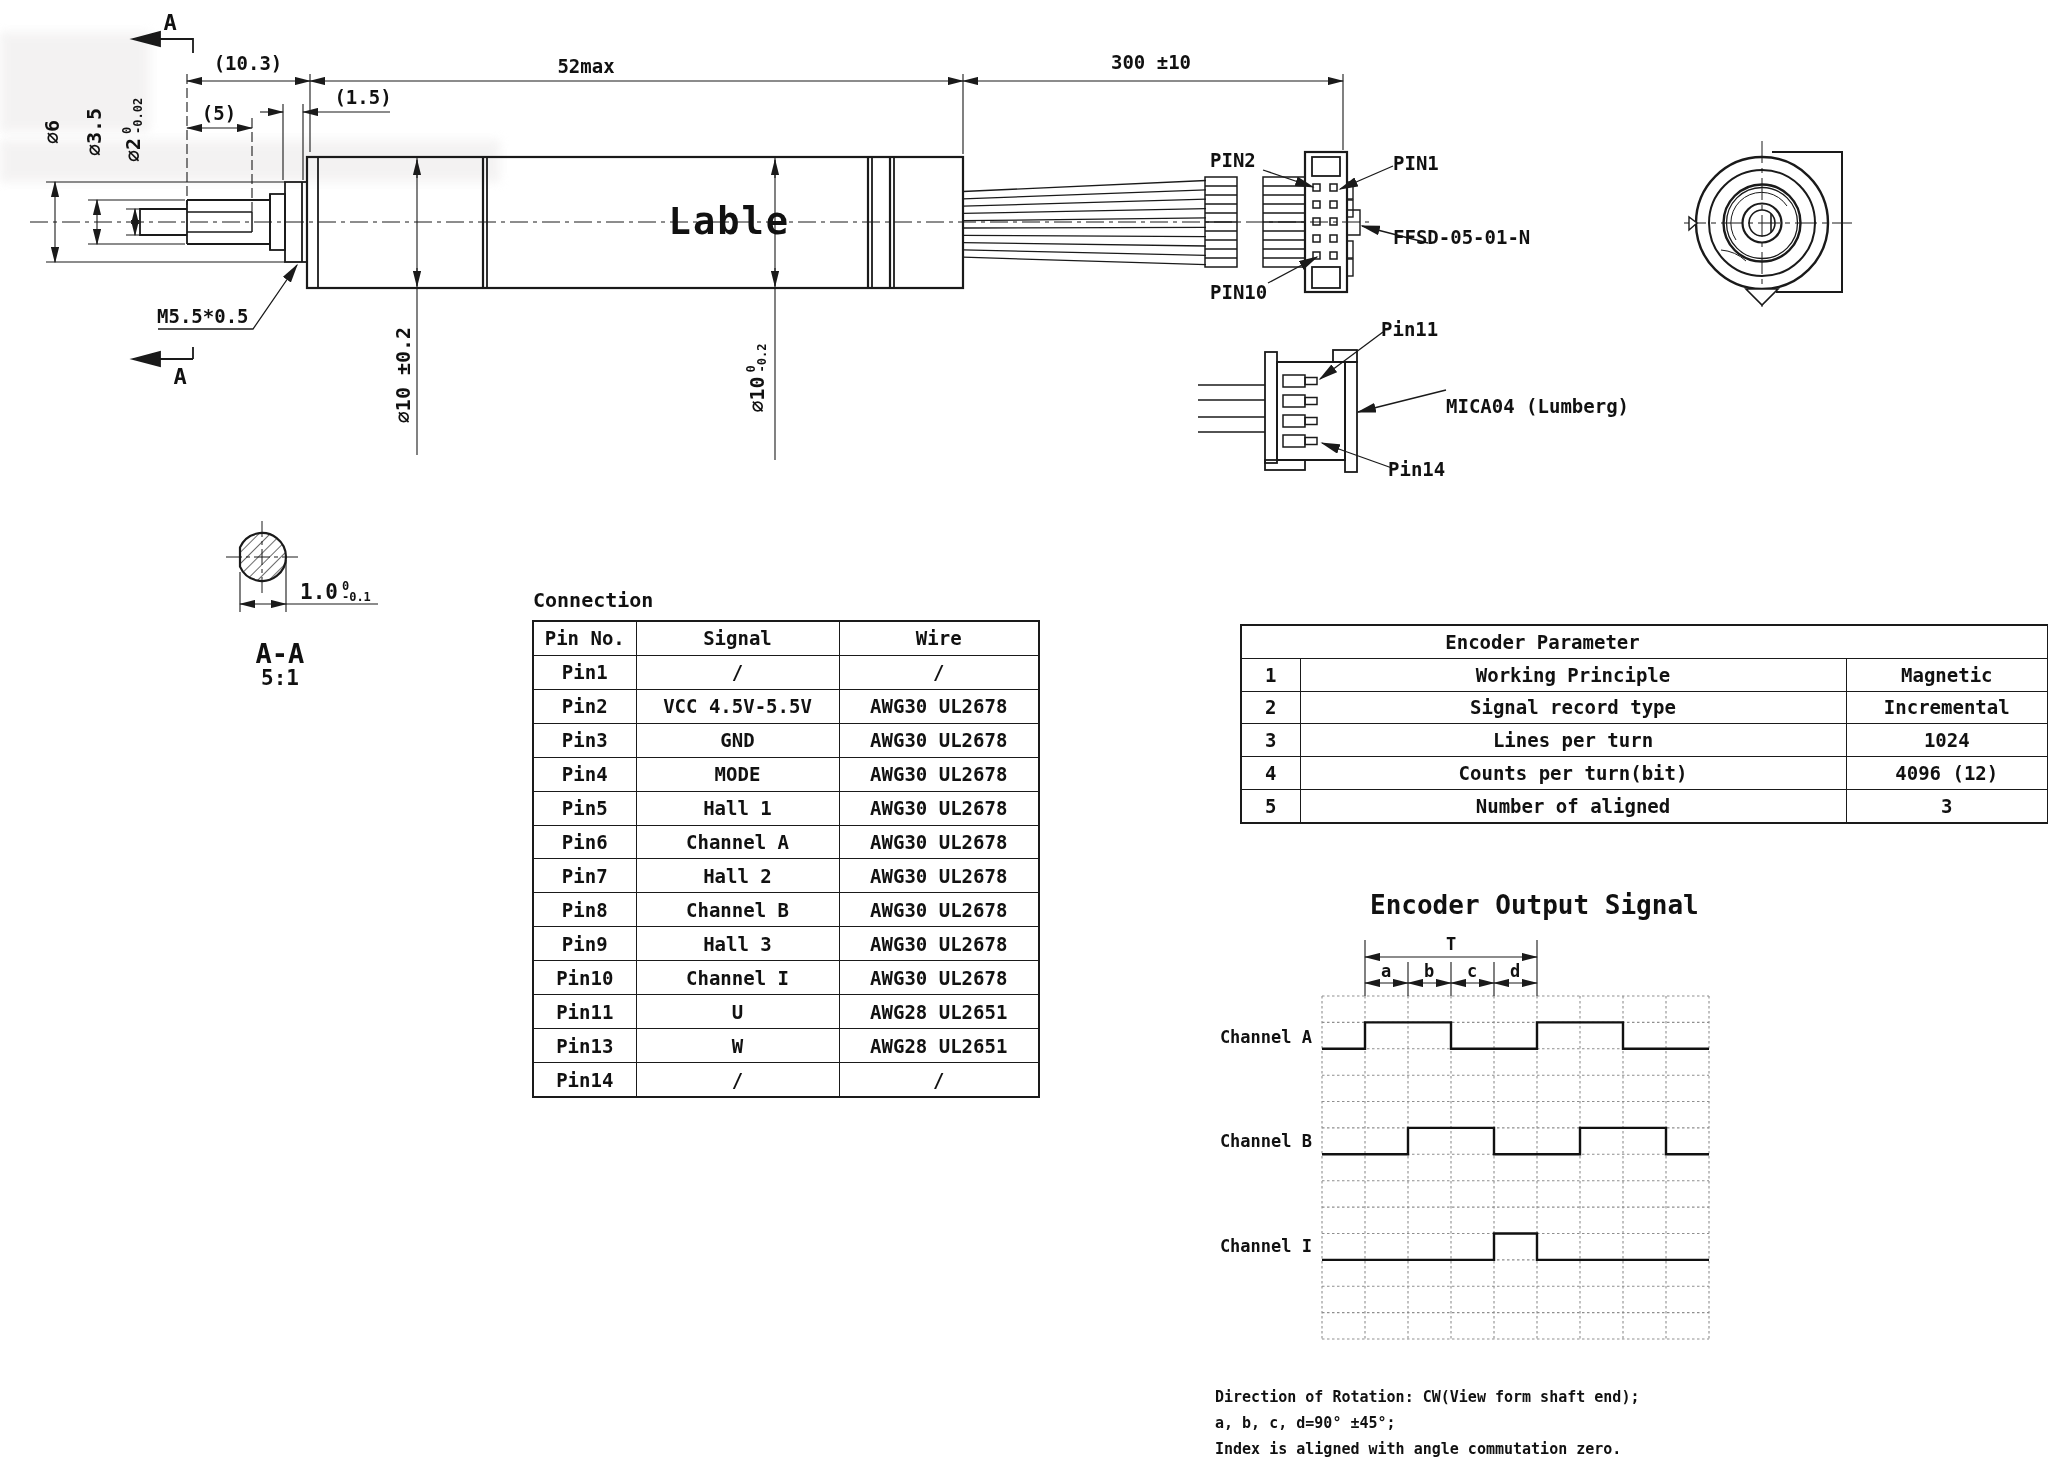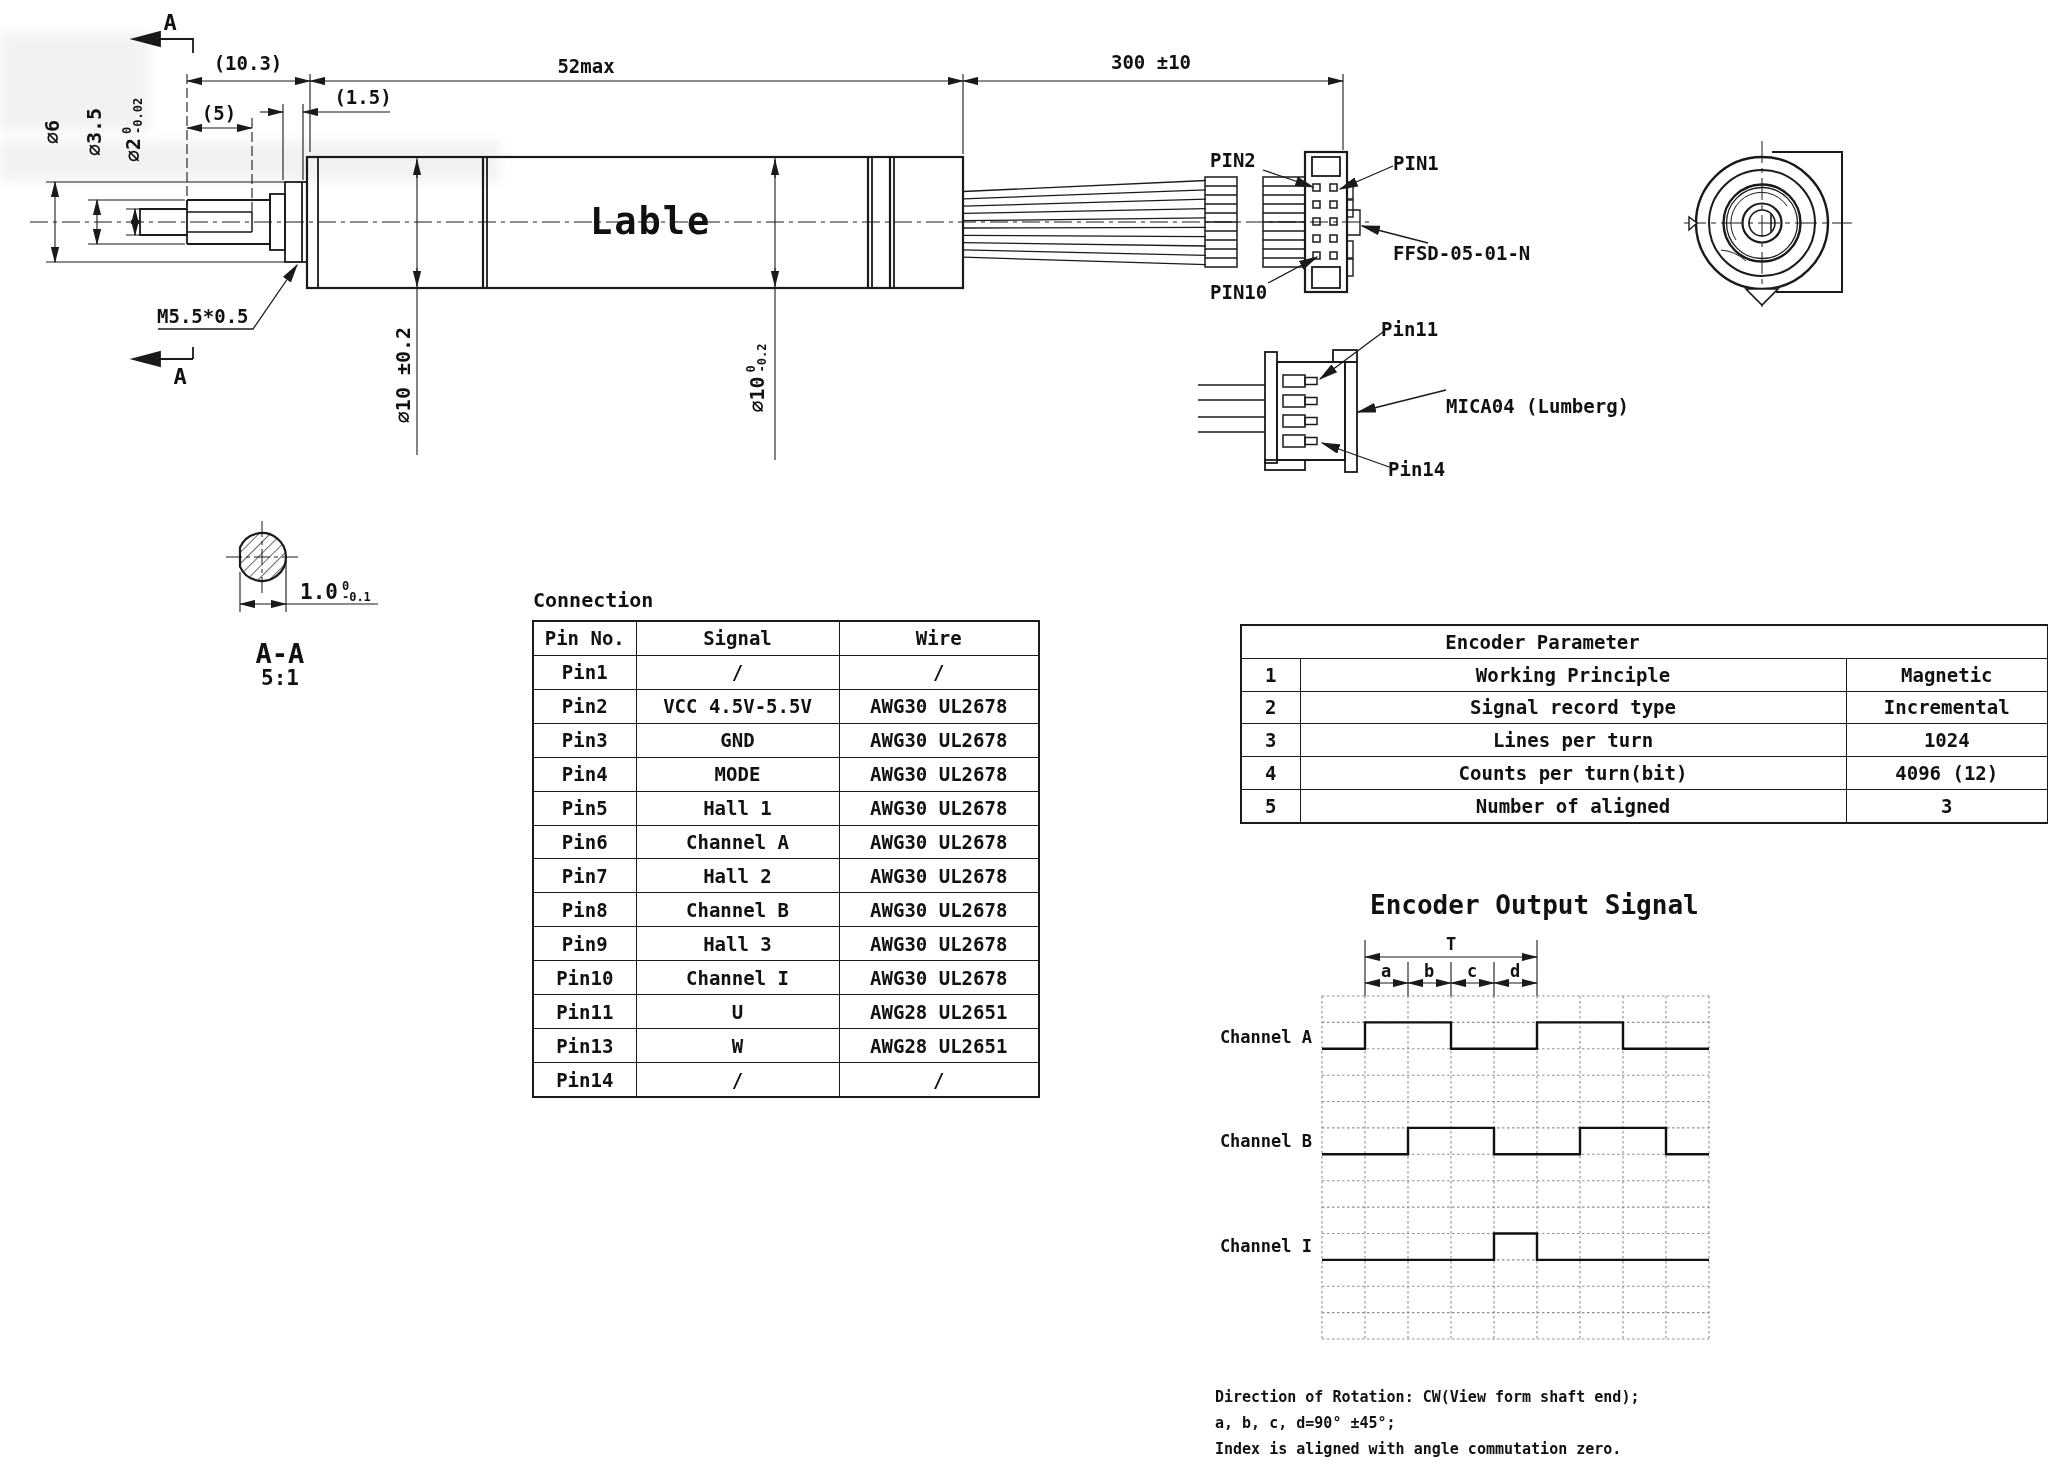--- a/index.html
+++ b/index.html
@@ -256,26 +256,26 @@
         <span>0</span>
         <span>-0.2</span>
       </span>
     </span>
 </div>
 
 <div class="lbl" style="left:157px;top:305px;"><span>M5.5*0.5</span></div>
 <div class="lbl ctr" style="left:158px;top:12px;width:24px;font-size:22px;"><span>A</span></div>
 <div class="lbl ctr" style="left:168px;top:366px;width:24px;font-size:22px;"><span>A</span></div>
 
-<div class="biglbl" style="left:590px;top:200px;width:200px;text-align:left;"><span>Lable</span></div>
+<div class="biglbl" style="left:590px;top:200px;width:200px;text-align:right;"><span>Lable</span></div>
 
 <div class="lbl" style="left:1210px;top:149px;"><span>PIN2</span></div>
 <div class="lbl" style="left:1393px;top:152px;"><span>PIN1</span></div>
 <div class="lbl" style="left:1210px;top:281px;"><span>PIN10</span></div>
-<div class="lbl" style="left:1393px;top:242px;text-align:center;"><span>FFSD-05-01-N</span></div>
+<div class="lbl" style="left:1393px;top:226px;text-align:center;"><span>FFSD-05-01-N</span></div>
 <div class="lbl" style="left:1381px;top:318px;"><span>Pin11</span></div>
 <div class="lbl" style="left:1446px;top:395px;"><span>MICA04 (Lumberg)</span></div>
 <div class="lbl" style="left:1388px;top:458px;"><span>Pin14</span></div>
 
 <div class="lbl" style="left:300px;top:581px;font-size:21px;">
   <span class="dimflex">
       <span>1.0</span>
   <span class="tol">
         <span>0</span>
         <span>-0.1</span>

